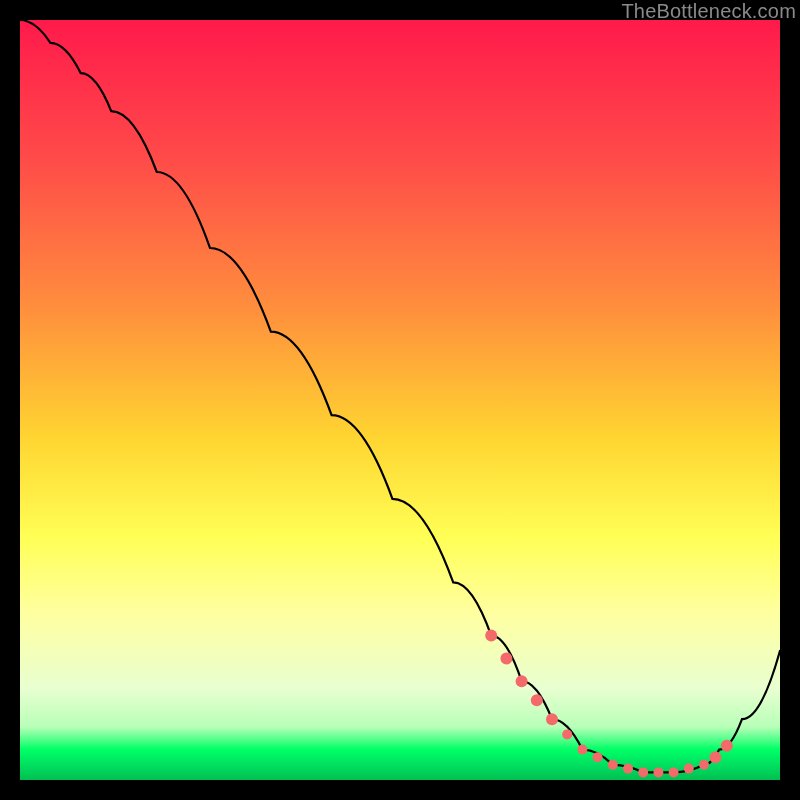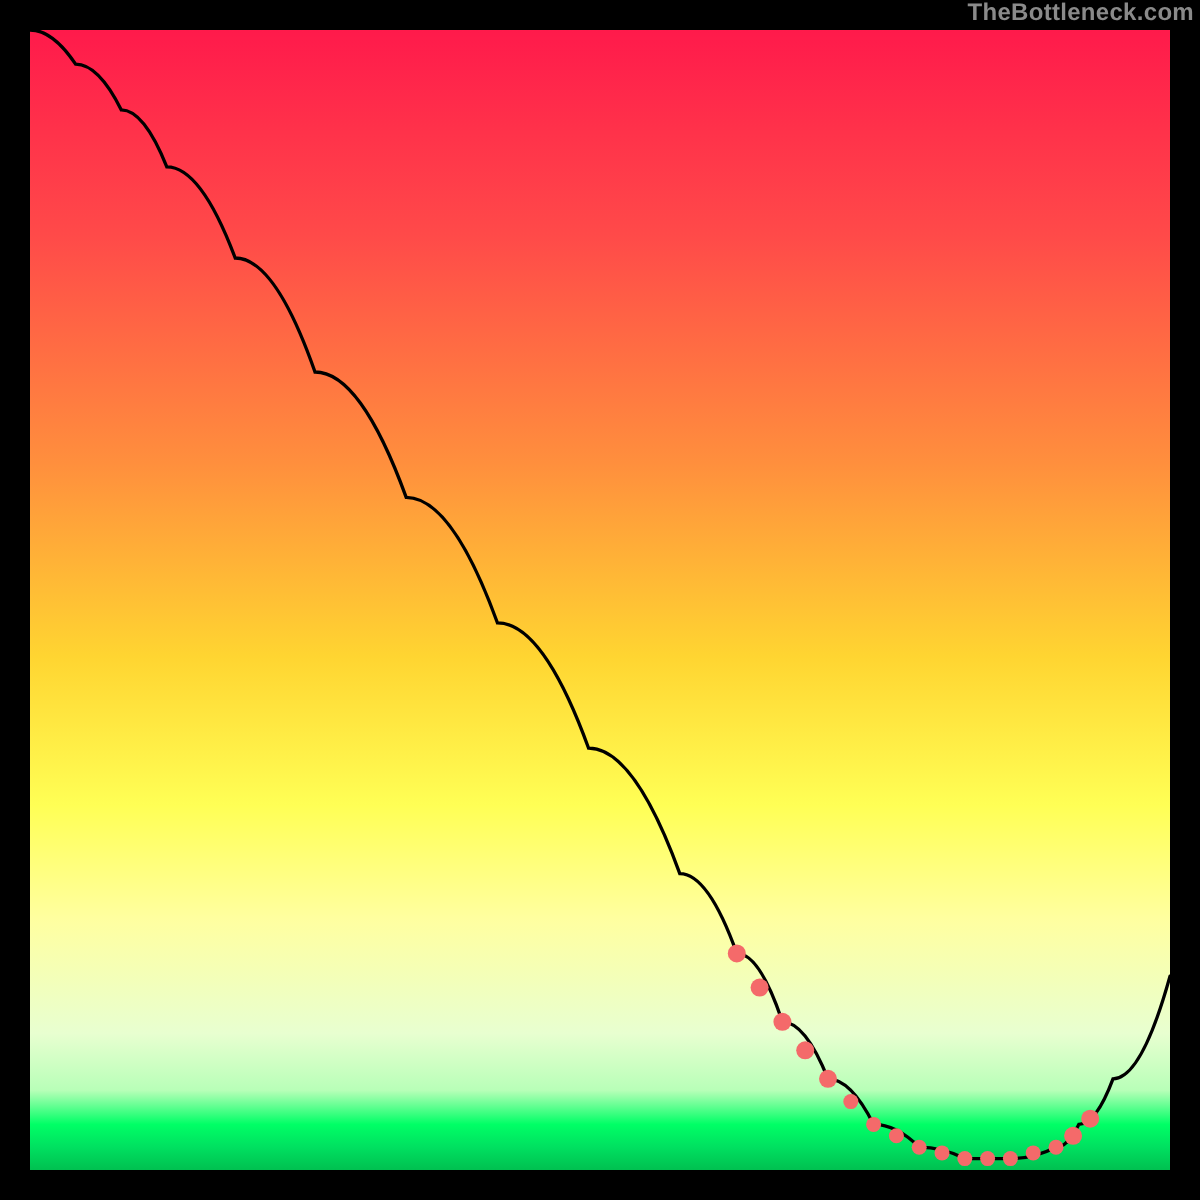--- a/index.html
+++ b/index.html
@@ -18,21 +18,21 @@
       #ffffa0 78%,
       #e8ffd0 88%,
       #b8ffb8 93%,
       #00ff66 96%,
       #00e060 98%,
       #00c050 100%
     );
   }
   .credit{
     position:absolute;top:0;right:4px;
-    color:#8a8a8a;font-size:16px;font-weight:700;
+    color:#8a8a8a;font-size:20px;font-weight:400;
     letter-spacing:0.2px;
     user-select:none;
   }
   svg.curve{position:absolute;inset:0;width:100%;height:100%}
   .marker{fill:#f46a6a;stroke:none}
 </style>
 </head>
 <body>
 
 <div class="frame">

